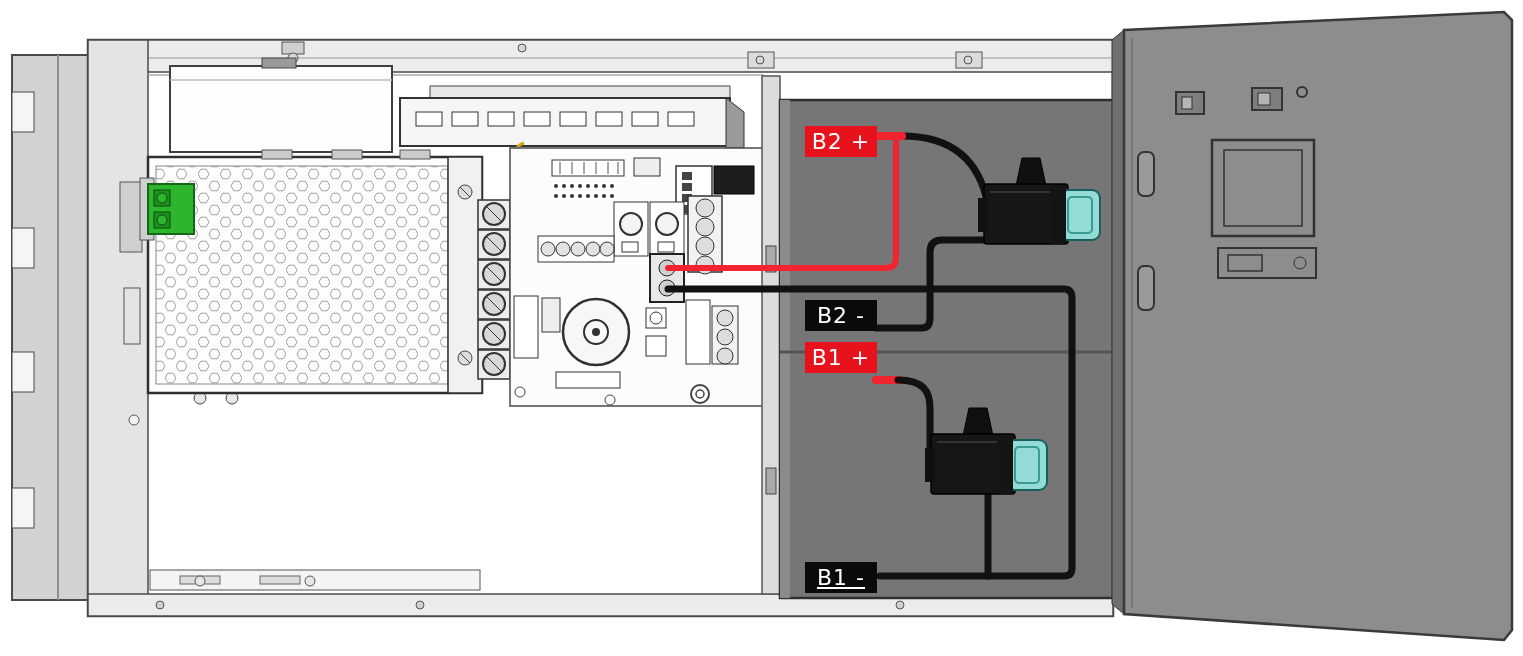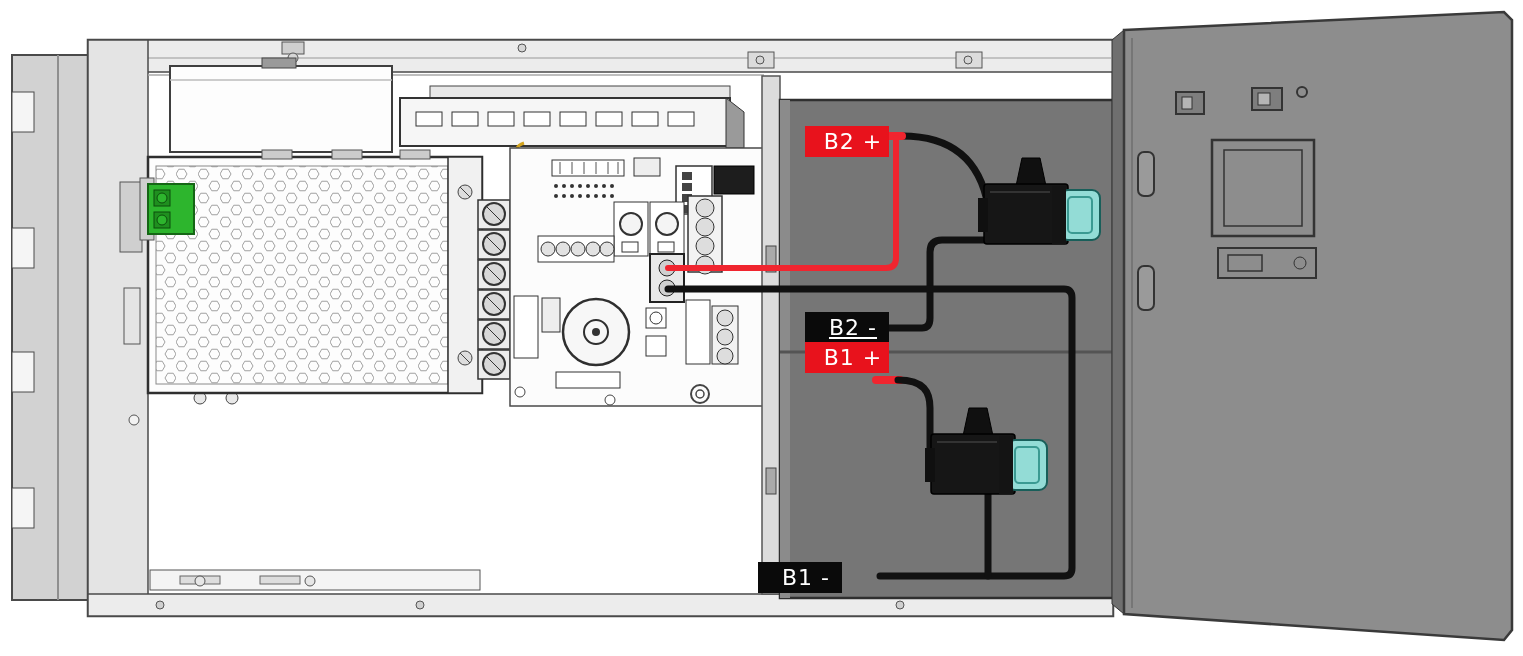--- a/index.html
+++ b/index.html
@@ -1,21 +1,21 @@
 <!DOCTYPE html>
 <html><head>
 <meta charset="utf-8">
 <style>
   html,body{margin:0;padding:0;background:#ffffff;}
   #stage{position:relative;width:1523px;height:656px;background:#ffffff;overflow:hidden;
          font-family:"DejaVu Sans", sans-serif;}
   #stage svg{position:absolute;left:0;top:0;display:block;}
   .wire-label{position:absolute;width:72px;height:31px;color:#ffffff;font-size:22px;
               display:flex;align-items:center;justify-content:center;letter-spacing:1px;
-              font-family:"DejaVu Sans", sans-serif;padding-left:12px;}
+              font-family:"DejaVu Sans", sans-serif;}
   .wire-label.pos{background:#e8121c;}
   .wire-label.neg{background:#0a0a0a;}
 </style>
 </head>
 <body>
 
 <div id="stage">
 
 <svg width="1523" height="656" viewBox="0 0 1523 656">
   <defs>
@@ -282,17 +282,17 @@
     <rect x="1138" y="266" width="16" height="44" rx="6" fill="#9a9a9a" stroke="#333" stroke-width="2"></rect>
     <rect x="1212" y="140" width="102" height="96" fill="none" stroke="#333" stroke-width="2.5"></rect>
     <rect x="1224" y="150" width="78" height="76" fill="none" stroke="#333" stroke-width="1.5"></rect>
     <rect x="1218" y="248" width="98" height="30" fill="none" stroke="#333" stroke-width="2"></rect>
     <rect x="1228" y="255" width="34" height="16" fill="none" stroke="#333" stroke-width="1.5"></rect>
     <circle cx="1300" cy="263" r="6" fill="none" stroke="#333"></circle>
   </g>
 </svg>
 
 <div class="wire-label pos" style="left:805px;top:126px;">B2 +</div>
-<div class="wire-label neg" style="left:805px;top:312px;text-decoration:underline;">B2 -</div>
+<div class="wire-label neg" style="left:805px;top:300px;">B2 -</div>
 <div class="wire-label pos" style="left:805px;top:342px;">B1 +</div>
-<div class="wire-label neg" style="left:758px;top:562px;">B1 -</div>
+<div class="wire-label neg" style="left:805px;top:562px;text-decoration:underline;">B1 -</div>
 
 </div>
 
 </body></html>

